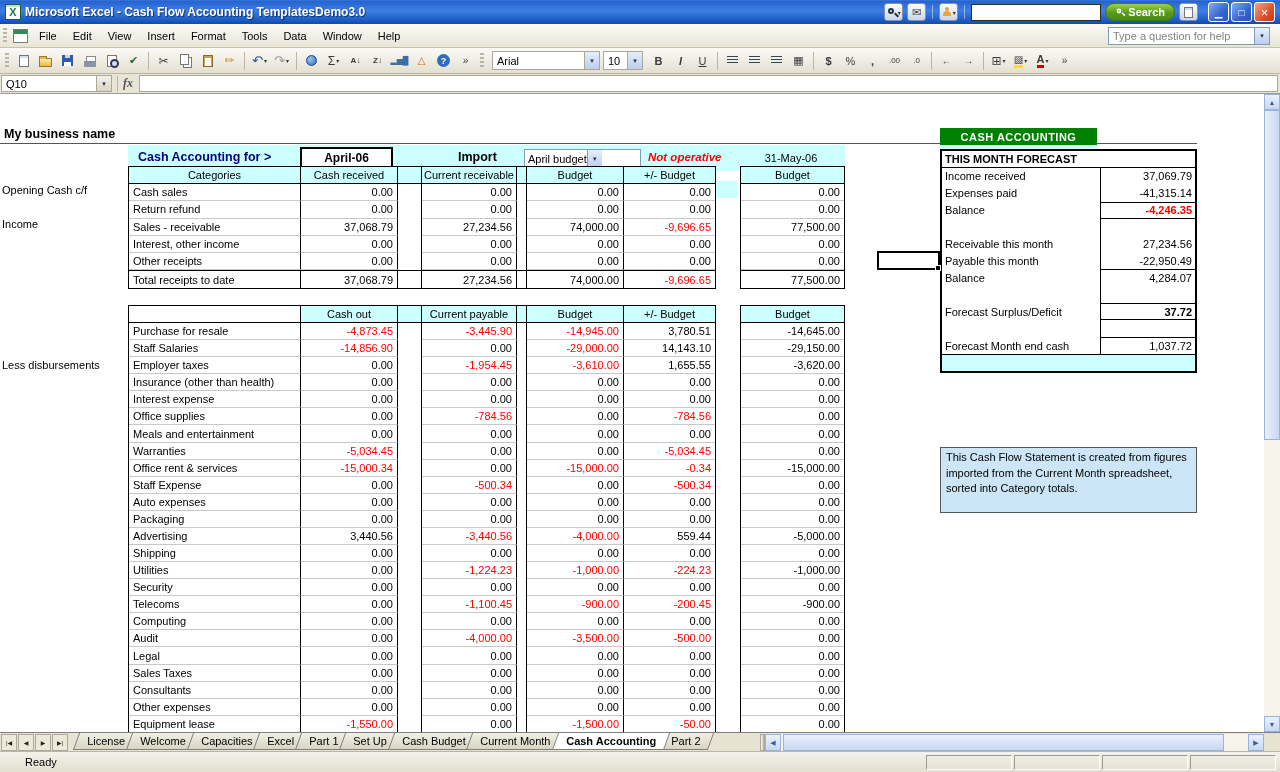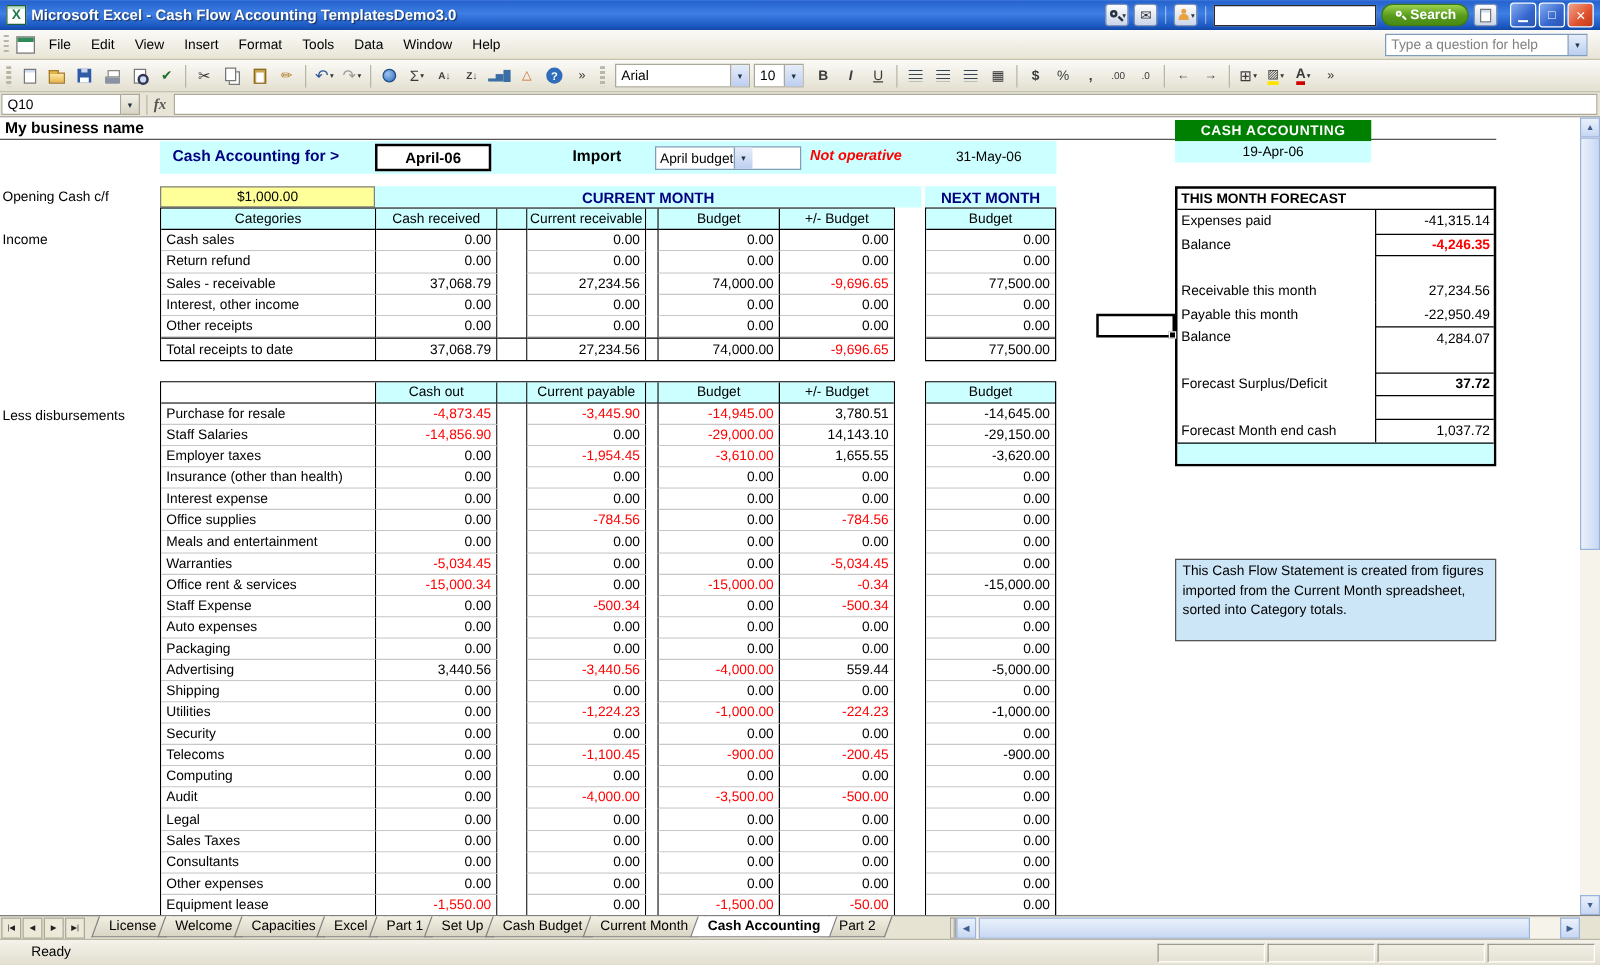--- a/index.html
+++ b/index.html
@@ -82,21 +82,21 @@
     background:#E8E5D6;border-bottom:1px solid #9a9a9a;padding:0 1px;}
   .namebox{width:96px;height:17px;background:#fff;border:1px solid #ACA899;display:flex;align-items:center;padding-left:4px;font-size:11px;}
   .name-dd{width:15px;height:17px;background:linear-gradient(#F2F1EA,#D8D4C4);border:1px solid #ACA899;border-left:none;
     display:flex;align-items:center;justify-content:center;font-size:7px;color:#234;}
   .fsep{width:1px;height:16px;background:#B9B6A6;margin:0 5px;}
   .fx{font-family:"Liberation Serif",serif;font-style:italic;font-weight:bold;color:#555;margin-right:6px;font-size:12px;}
   .formula-field{flex:1;height:17px;background:#fff;border:1px solid #ACA899;margin-right:1px;}
 
   
   .grid{position:absolute;top:94px;left:0;width:1264px;height:638px;background:#fff;overflow:hidden;font-size:11px;}
-  .abs{position:absolute;}
+  .abs{position:absolute;margin-top:32px;}
   .cyan{background:var(--cyan);}
   .navy{color:var(--navy);font-weight:bold;}
 
   #biz{left:4px;top:1px;font-weight:bold;font-size:12.5px;}
   #row1-line{left:0;top:17px;width:1197px;height:1px;background:#555;}
   #hdr-strip{left:128px;top:19px;width:717px;height:26px;}
   #ca-for{left:138px;top:24px;font-size:12.5px;}
   #month-box{left:300px;top:21px;width:93px;height:22px;background:#fff;border:2px solid #000;display:flex;align-items:center;justify-content:center;font-weight:bold;font-size:12px;}
   #import-lbl{left:458px;top:24px;font-weight:bold;font-size:12.5px;}
   #import-combo{left:524px;top:23px;width:117px;height:19px;background:#fff;border:1px solid #7F9DB9;display:flex;align-items:center;padding-left:3px;font-size:11px;}
@@ -661,20 +661,24 @@
         <div class="c last n">0.00</div>
         <div class="c last n">0.00</div>
         <div class="c last n">0.00</div>
         <div class="c last n">0.00</div>
       </div>
 
     <div id="forecast">
       <div class="fc-title">THIS MONTH FORECAST</div>
       <div id="fc-rows">
           <div class="fc-row">
+            <div class="fc-label">Income received</div>
+            <div class="fc-val">37,069.79</div>
+          </div>
+          <div class="fc-row">
             <div class="fc-label">Expenses paid</div>
             <div class="fc-val">-41,315.14</div>
           </div>
           <div class="fc-row">
             <div class="fc-label">Balance</div>
             <div class="fc-val neg bt bb">-4,246.35</div>
           </div>
           <div class="fc-row">
             <div class="fc-label"></div>
             <div class="fc-val"></div>

